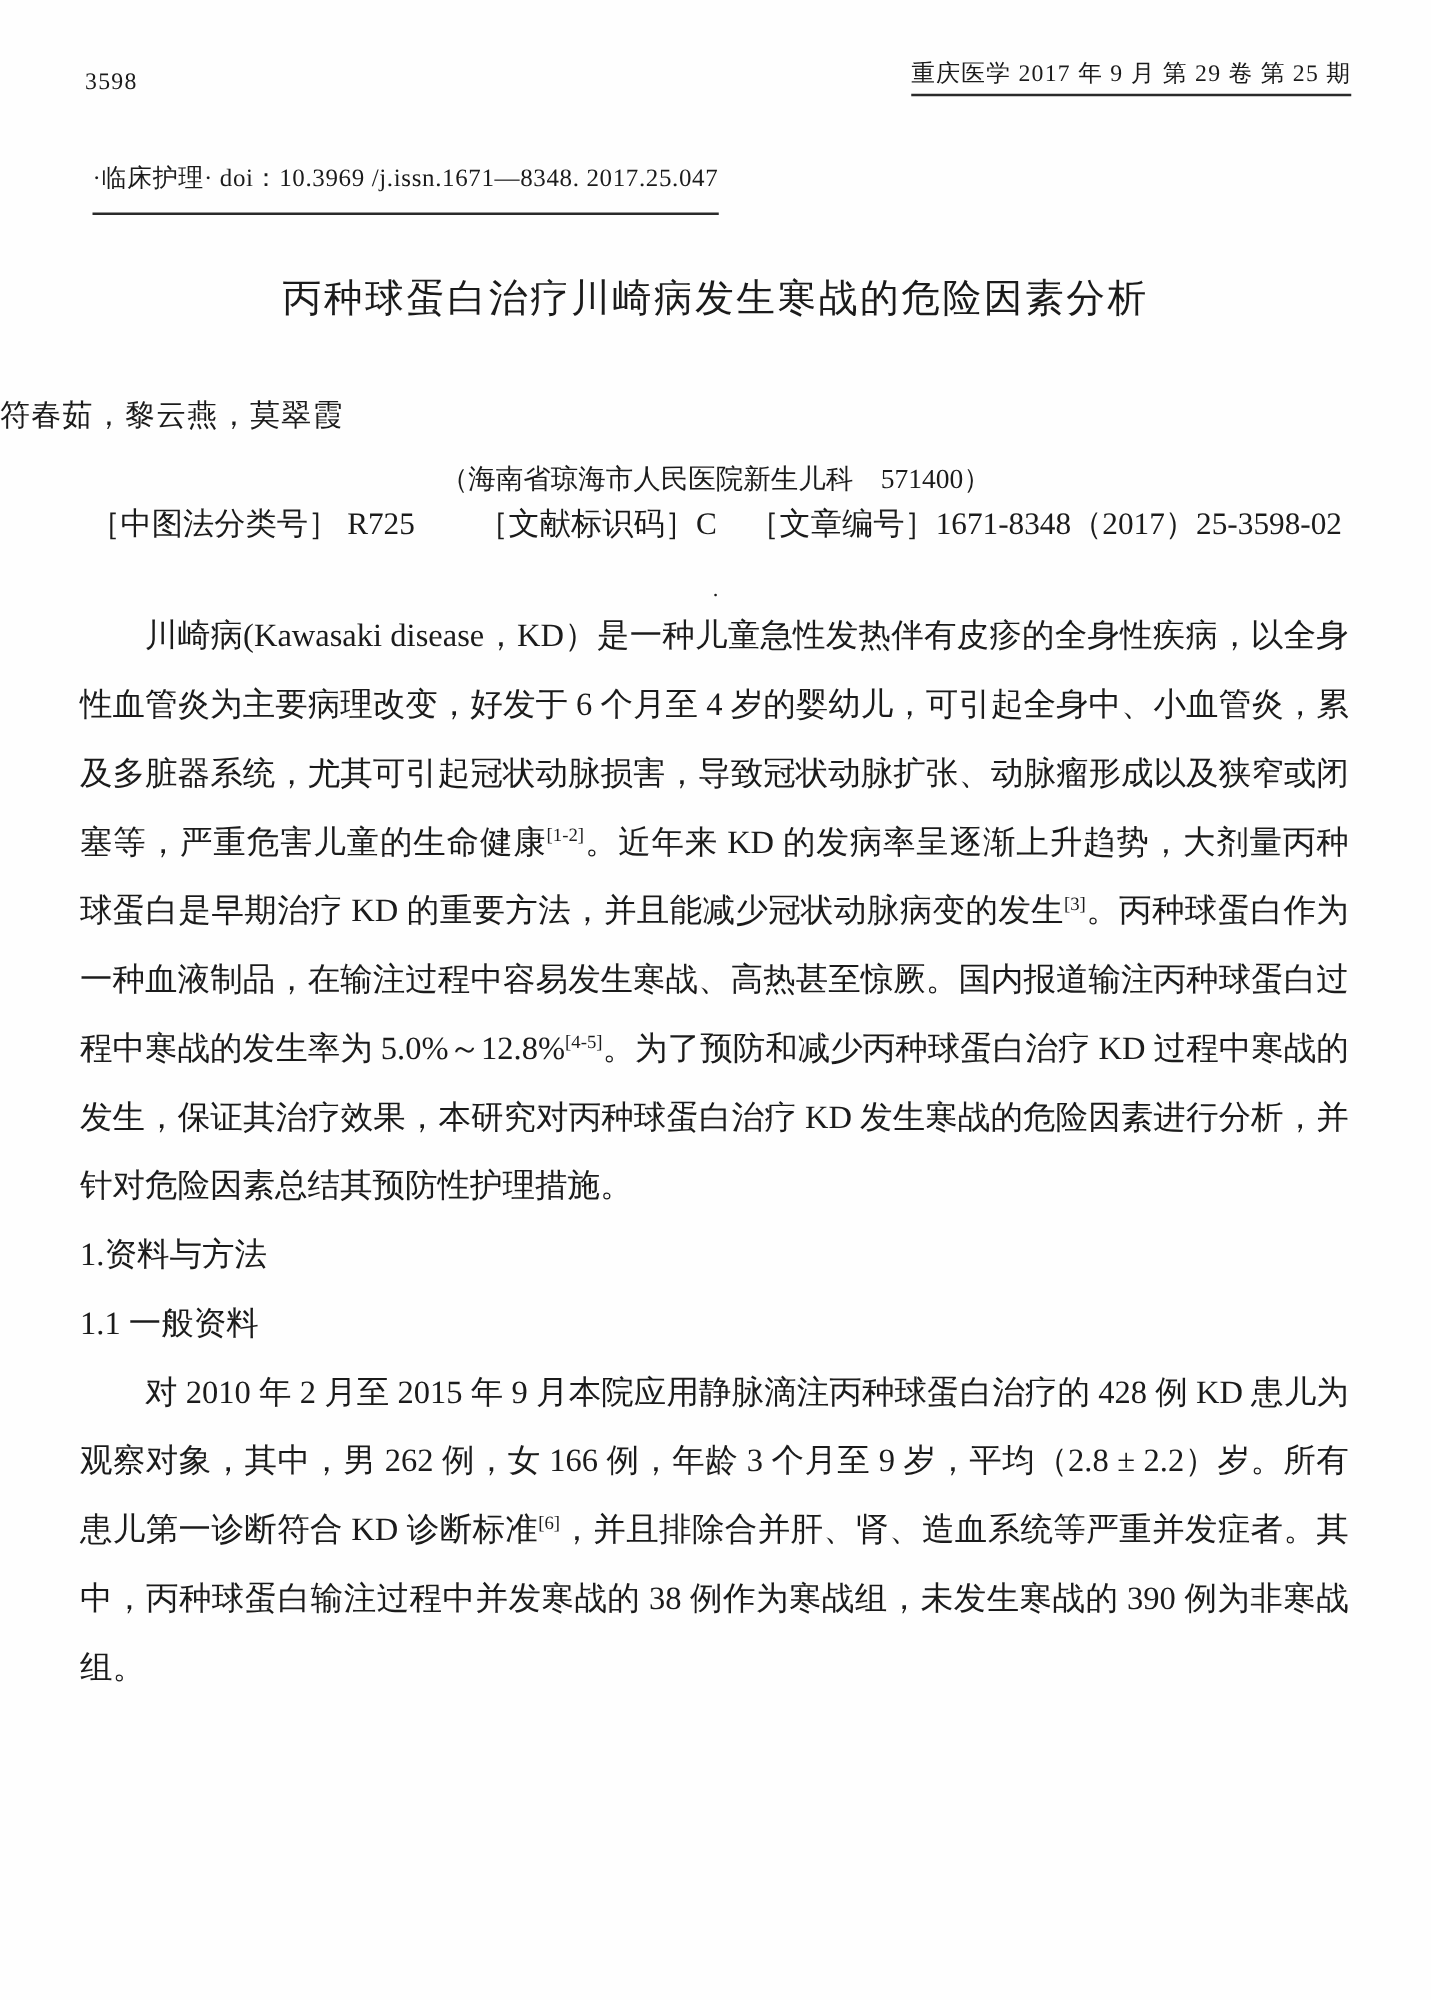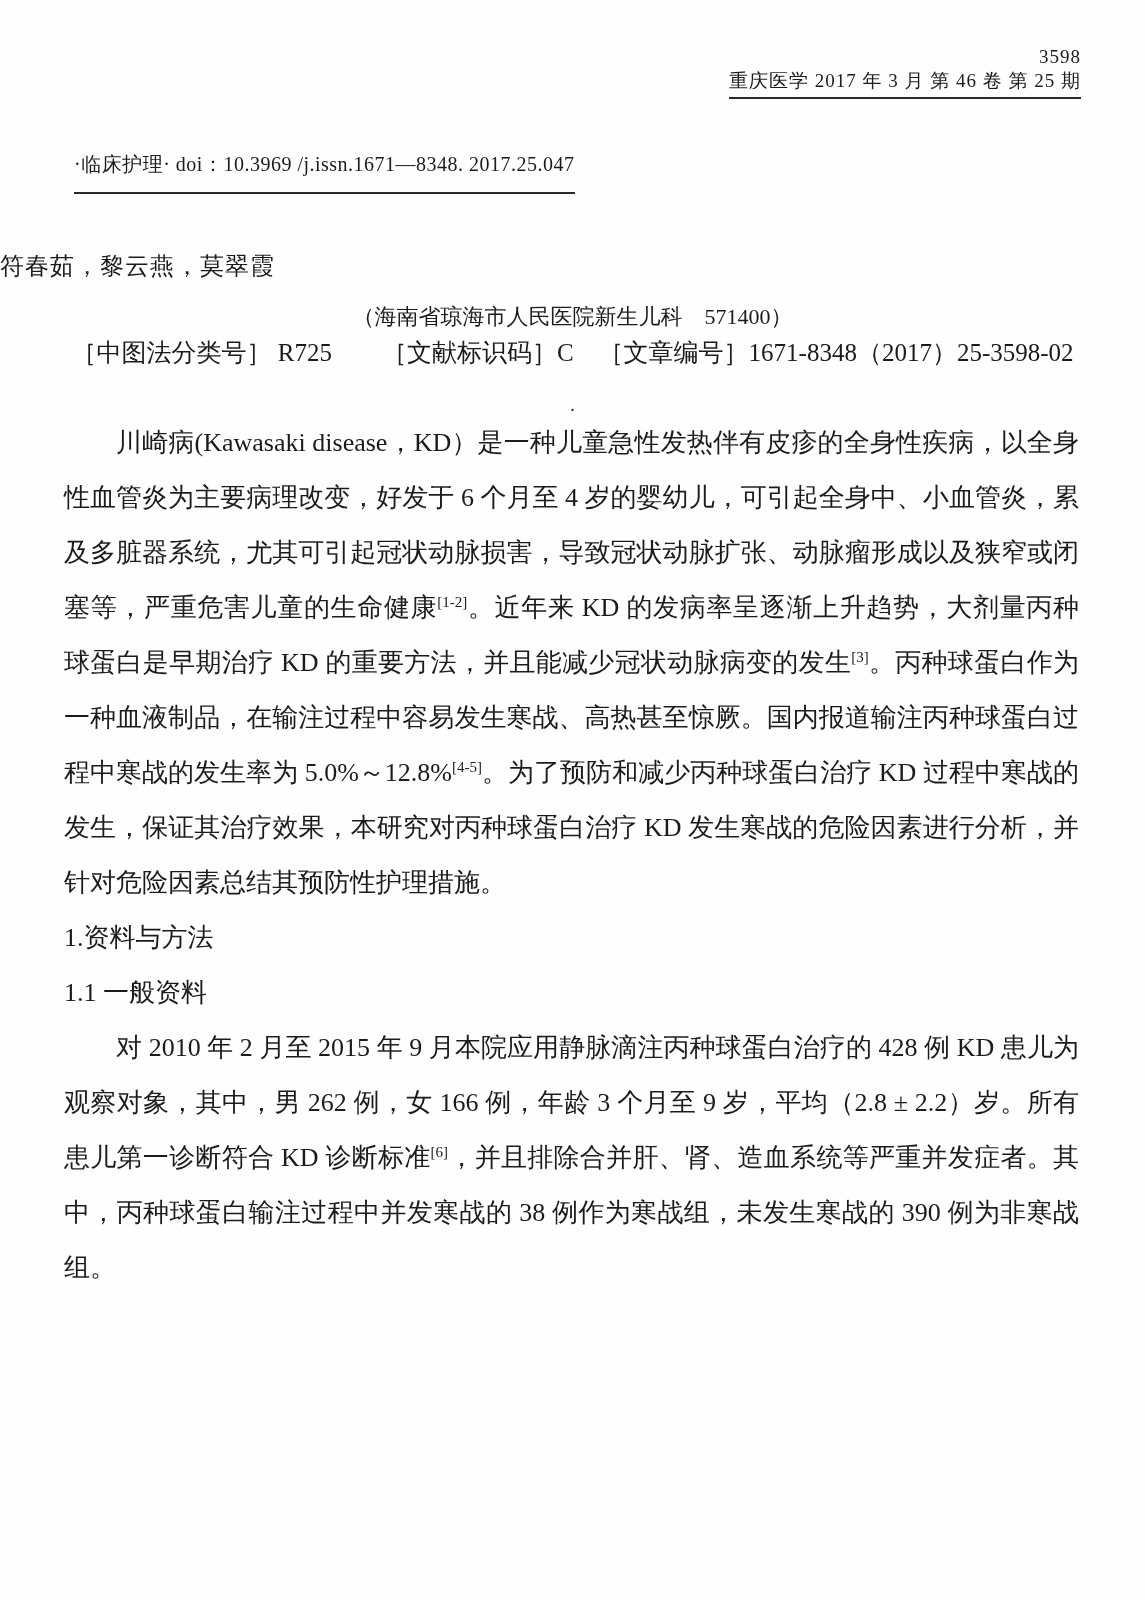--- a/index.html
+++ b/index.html
@@ -17,21 +17,20 @@
     font-family: "Liberation Serif", "DejaVu Serif", serif;
     overflow: hidden;
     box-sizing: border-box;
   }
   .page-header {
     display: flex;
     justify-content: space-between;
     align-items: flex-end;
     margin: 46px 64px 0 68px;
     font-size: 19px;
-    flex-direction: column;
   }
   .page-number {
     letter-spacing: 1px;
   }
   .journal-issue {
     border-bottom: 2px solid #2a2a2a;
     padding-bottom: 3px;
     letter-spacing: 1px;
   }
   .column-doi-row {
@@ -96,27 +95,28 @@
     letter-spacing: 0;
   }
 </style>
 </head>
 <body>
 
 <div class="page">
 
   <div class="page-header">
     <span class="page-number">3598</span>
-    <span class="journal-issue">重庆医学 2017 年 3 月 第 46 卷 第 25 期</span>
+    <span class="journal-issue">重庆医学 2017 年 9 月 第 29 卷 第 25 期</span>
   </div>
 
   <div class="column-doi-row">
     <span class="column-doi">·临床护理·  doi：10.3969 /j.issn.1671—8348. 2017.25.047</span>
   </div>
 
+  <h1 class="article-title">丙种球蛋白治疗川崎病发生寒战的危险因素分析</h1>
 
   <div class="article-authors">符春茹，黎云燕，莫翠霞</div>
 
   <div class="article-affiliation">（海南省琼海市人民医院新生儿科　571400）</div>
 
   <div class="article-meta">［中图法分类号］ R725　　［文献标识码］C　［文章编号］1671-8348（2017）25-3598-02</div>
 
   <div class="stray-mark">.</div>
 
   <div class="article-body">

